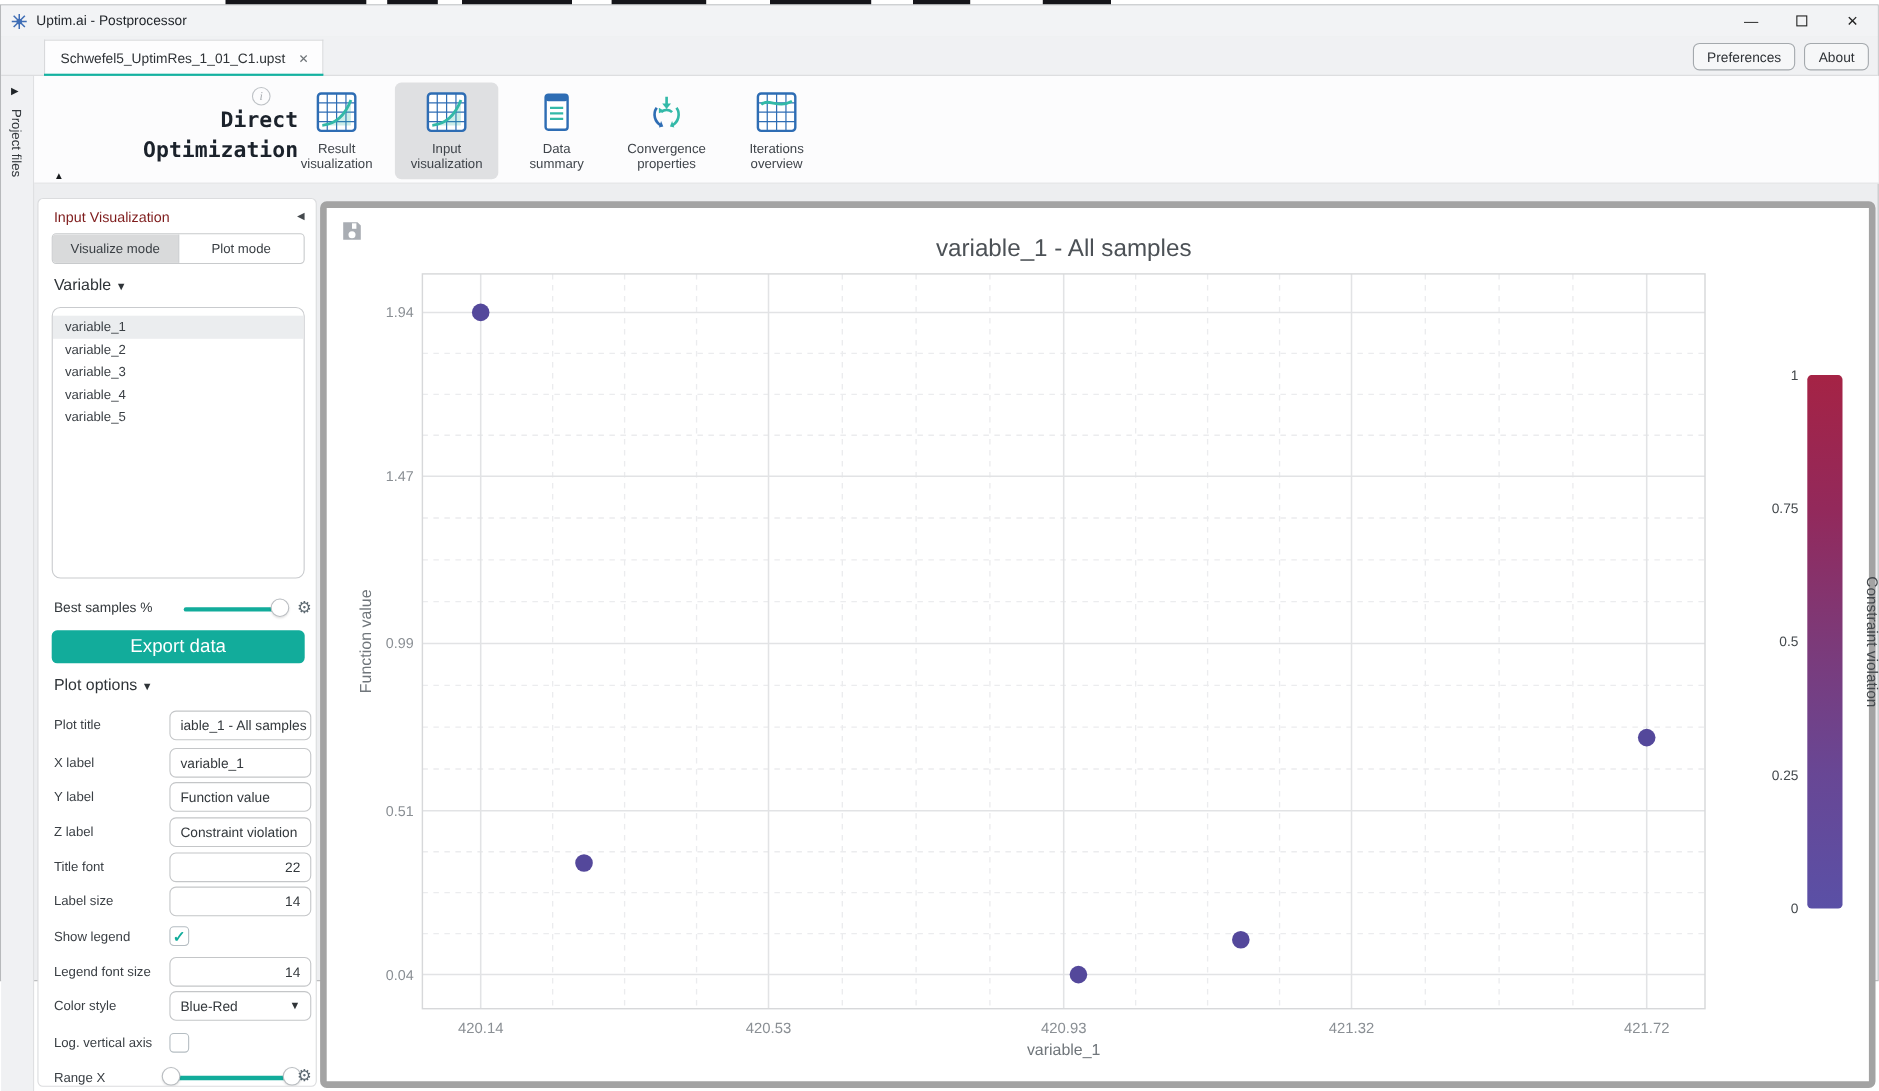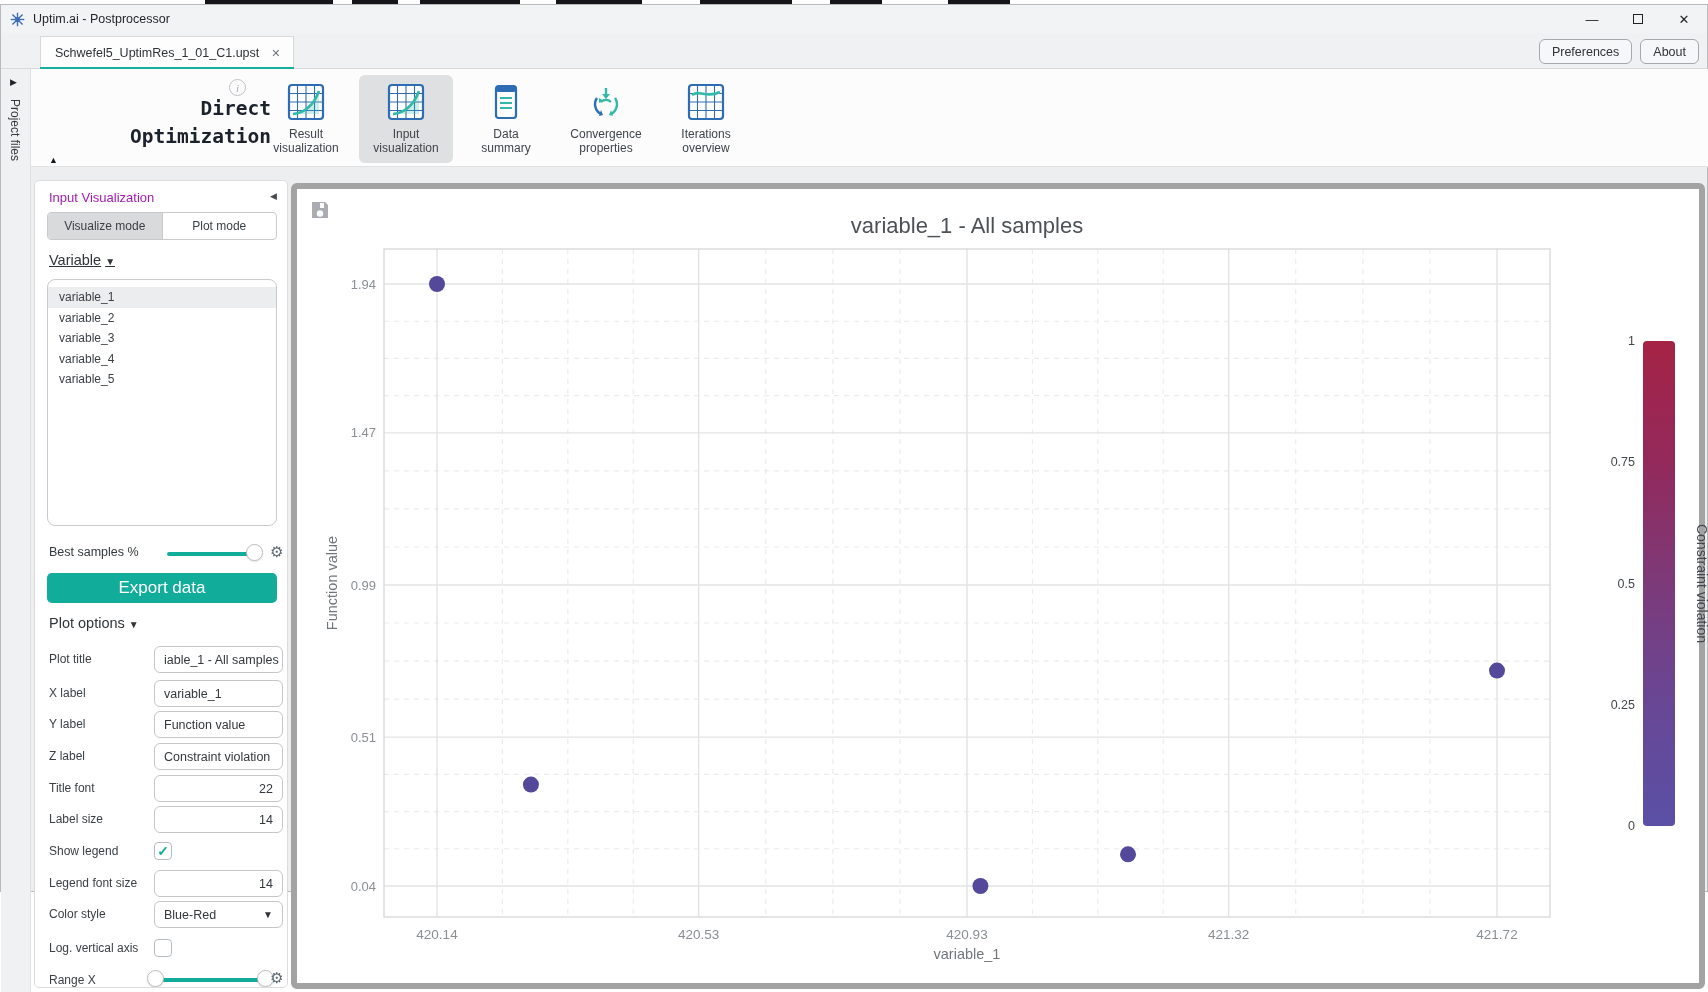--- a/index.html
+++ b/index.html
@@ -35,21 +35,21 @@
   .opt-title { position:absolute; left:40px; top:26px; width:200px; text-align:right; font-family:"DejaVu Sans Mono", monospace; font-size:19.5px; font-weight:700; color:#1B222B; line-height:28px; }
   .info-circle { position:absolute; left:198px; top:10px; width:17px; height:17px; border:1.4px solid #BEC2C6; border-radius:50%; color:#A9ADB2; font-size:11px; display:flex; align-items:center; justify-content:center; font-style:italic; font-family:"Liberation Serif",serif; }
   .collapse-tri { position:absolute; left:18px; top:86px; font-size:9px; color:#16191c; }
   .tool-btn { position:absolute; top:6px; width:94px; height:88px; border-radius:6px; text-align:center; }
   .tool-btn.selected { background:#DFE0E2; }
   .tool-btn svg { margin-top:8px; }
   .tool-btn .lbl { font-size:12px; color:#3F444A; line-height:14px; margin-top:2px; }
 
   
   .panel { position:absolute; left:33px; top:175px; width:254px; height:808px; background:#fff; border:1px solid #DBDCDE; border-radius:5px; overflow:hidden; }
-  .panel-header { position:absolute; left:14px; top:9px; font-size:13px; color:#a21caf; }
+  .panel-header { position:absolute; left:14px; top:9px; font-size:13px; color:#7f1d1d; }
   .panel-collapse { position:absolute; right:10px; top:10px; font-size:9px; color:#44494D; }
   .mode-toggle { position:absolute; left:12px; top:31px; width:230px; height:28px; border:1px solid #C8CACC; border-radius:4px; display:flex; overflow:hidden; background:#fff; }
   .mode-seg { flex:1; display:flex; align-items:center; justify-content:center; font-size:12px; color:#3A3F44; }
   .mode-seg.active { background:#D9DADB; }
   .mode-seg + .mode-seg { border-left:1px solid #C8CACC; }
   .section-label { position:absolute; left:14px; font-size:14.5px; color:#2F3438; }
   .caret { font-size:10px; color:#2F3438; margin-left:4px; }
   .listbox { position:absolute; left:12px; top:98px; width:230px; height:247px; border:1px solid #C9CBCE; border-radius:8px; background:#fff; padding-top:7px; overflow:hidden; }
   .list-item { height:20.5px; line-height:20.5px; padding-left:11px; font-size:12px; color:#3A3F44; }
   .list-item.selected { background:#EBEDEF; }
@@ -195,21 +195,21 @@
         </div>
     </div>
 
     <div class="panel">
       <span class="panel-header">Input Visualization</span>
       <span class="panel-collapse">◀</span>
       <div class="mode-toggle" id="mode-toggle">
           <div class="mode-seg active">Visualize mode</div>
           <div class="mode-seg">Plot mode</div>
         </div>
-      <span class="section-label" style="top:71px;text-decoration:underline;"><span>Variable</span><span class="caret">▼</span></span>
+      <span class="section-label" style="top:71px;"><span>Variable</span><span class="caret">▼</span></span>
       <div class="listbox" id="variable-list">
           <div class="list-item selected">variable_1</div>
           <div class="list-item">variable_2</div>
           <div class="list-item">variable_3</div>
           <div class="list-item">variable_4</div>
           <div class="list-item">variable_5</div>
         </div>
 
       <div class="best-row">
         <span class="best-label">Best samples %</span>

